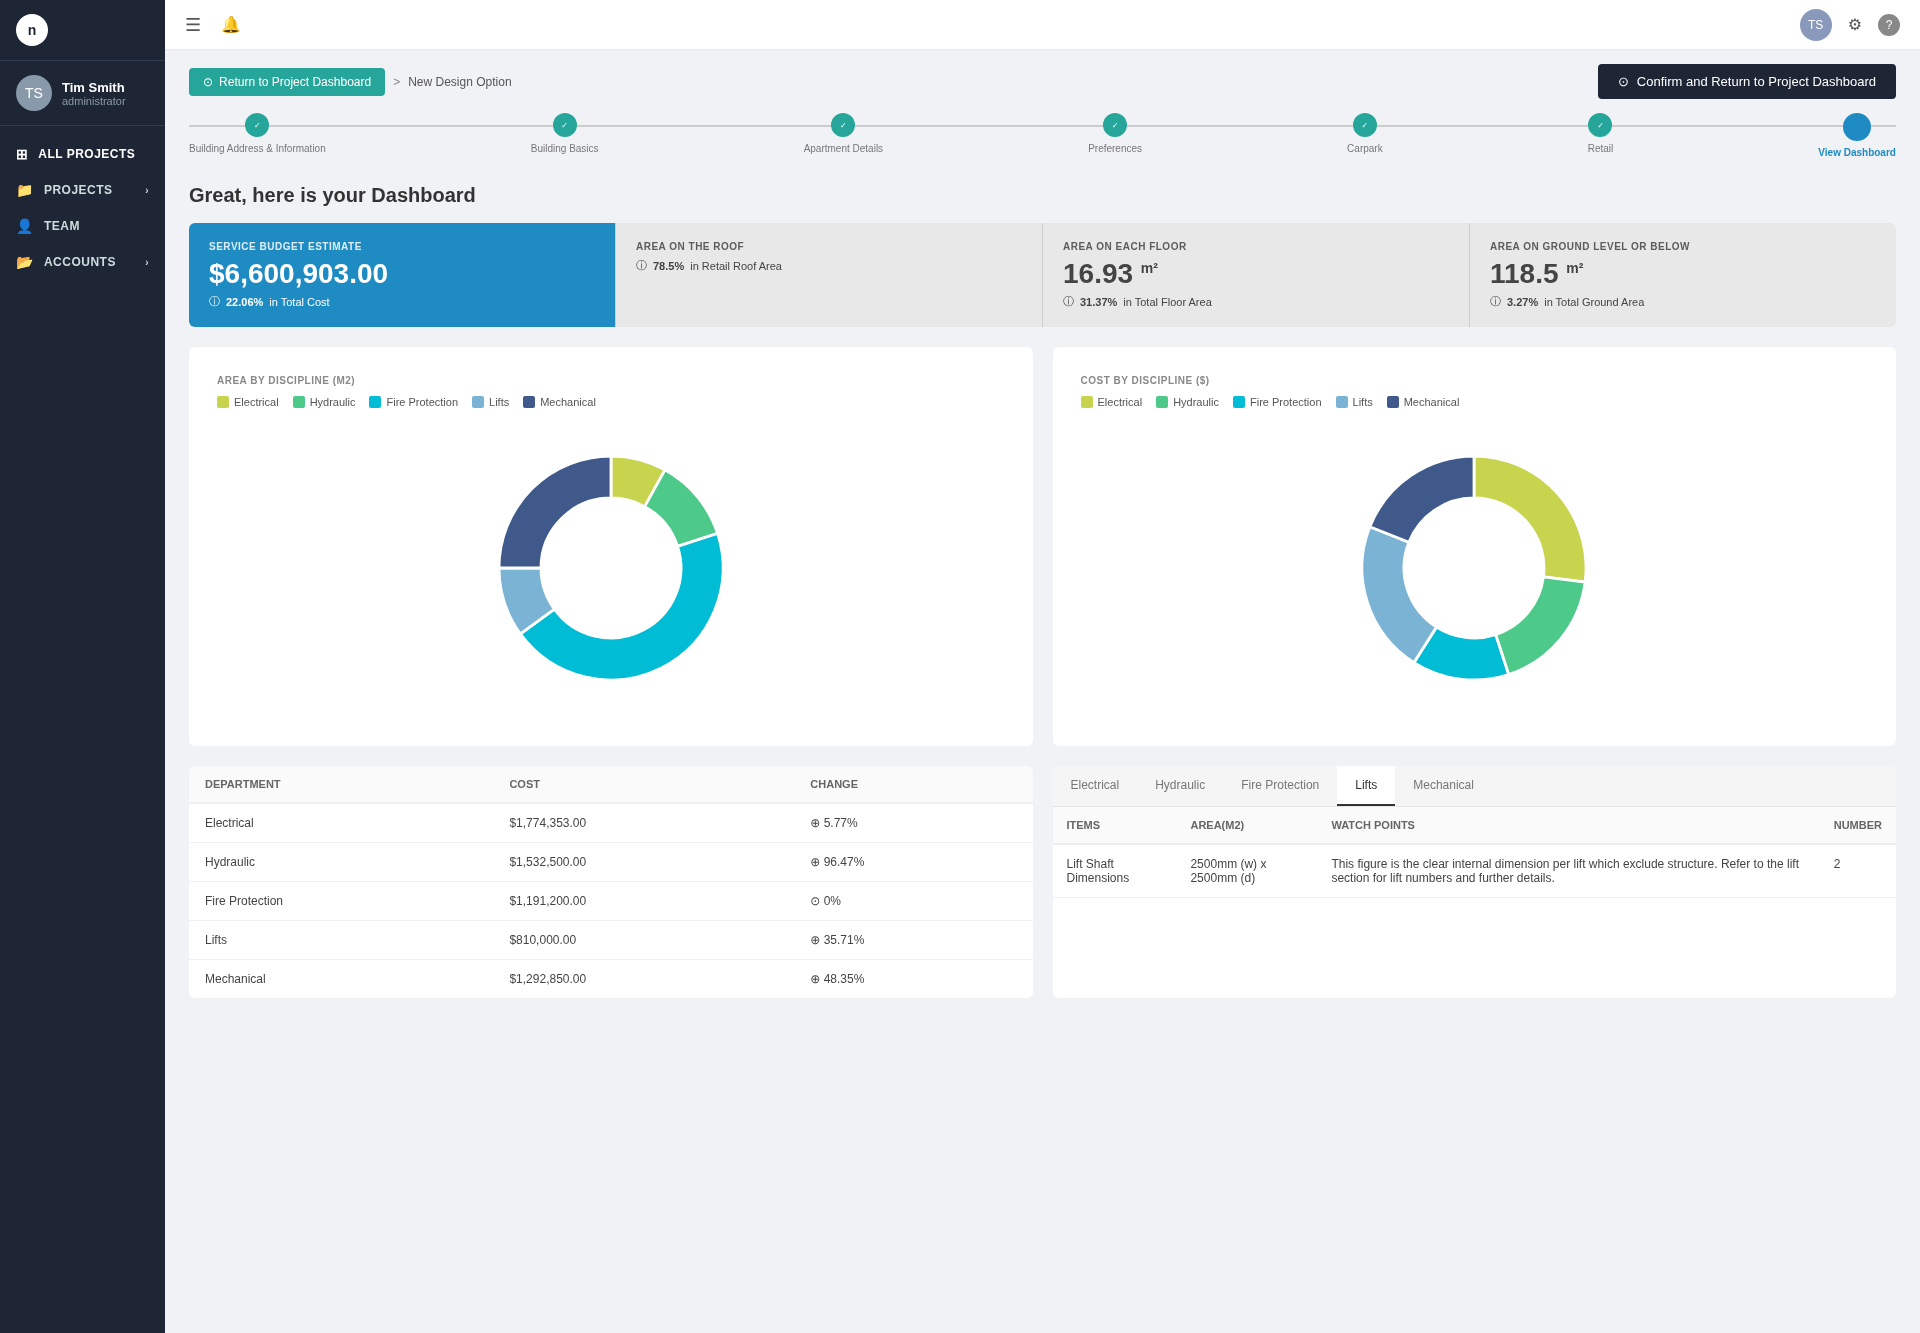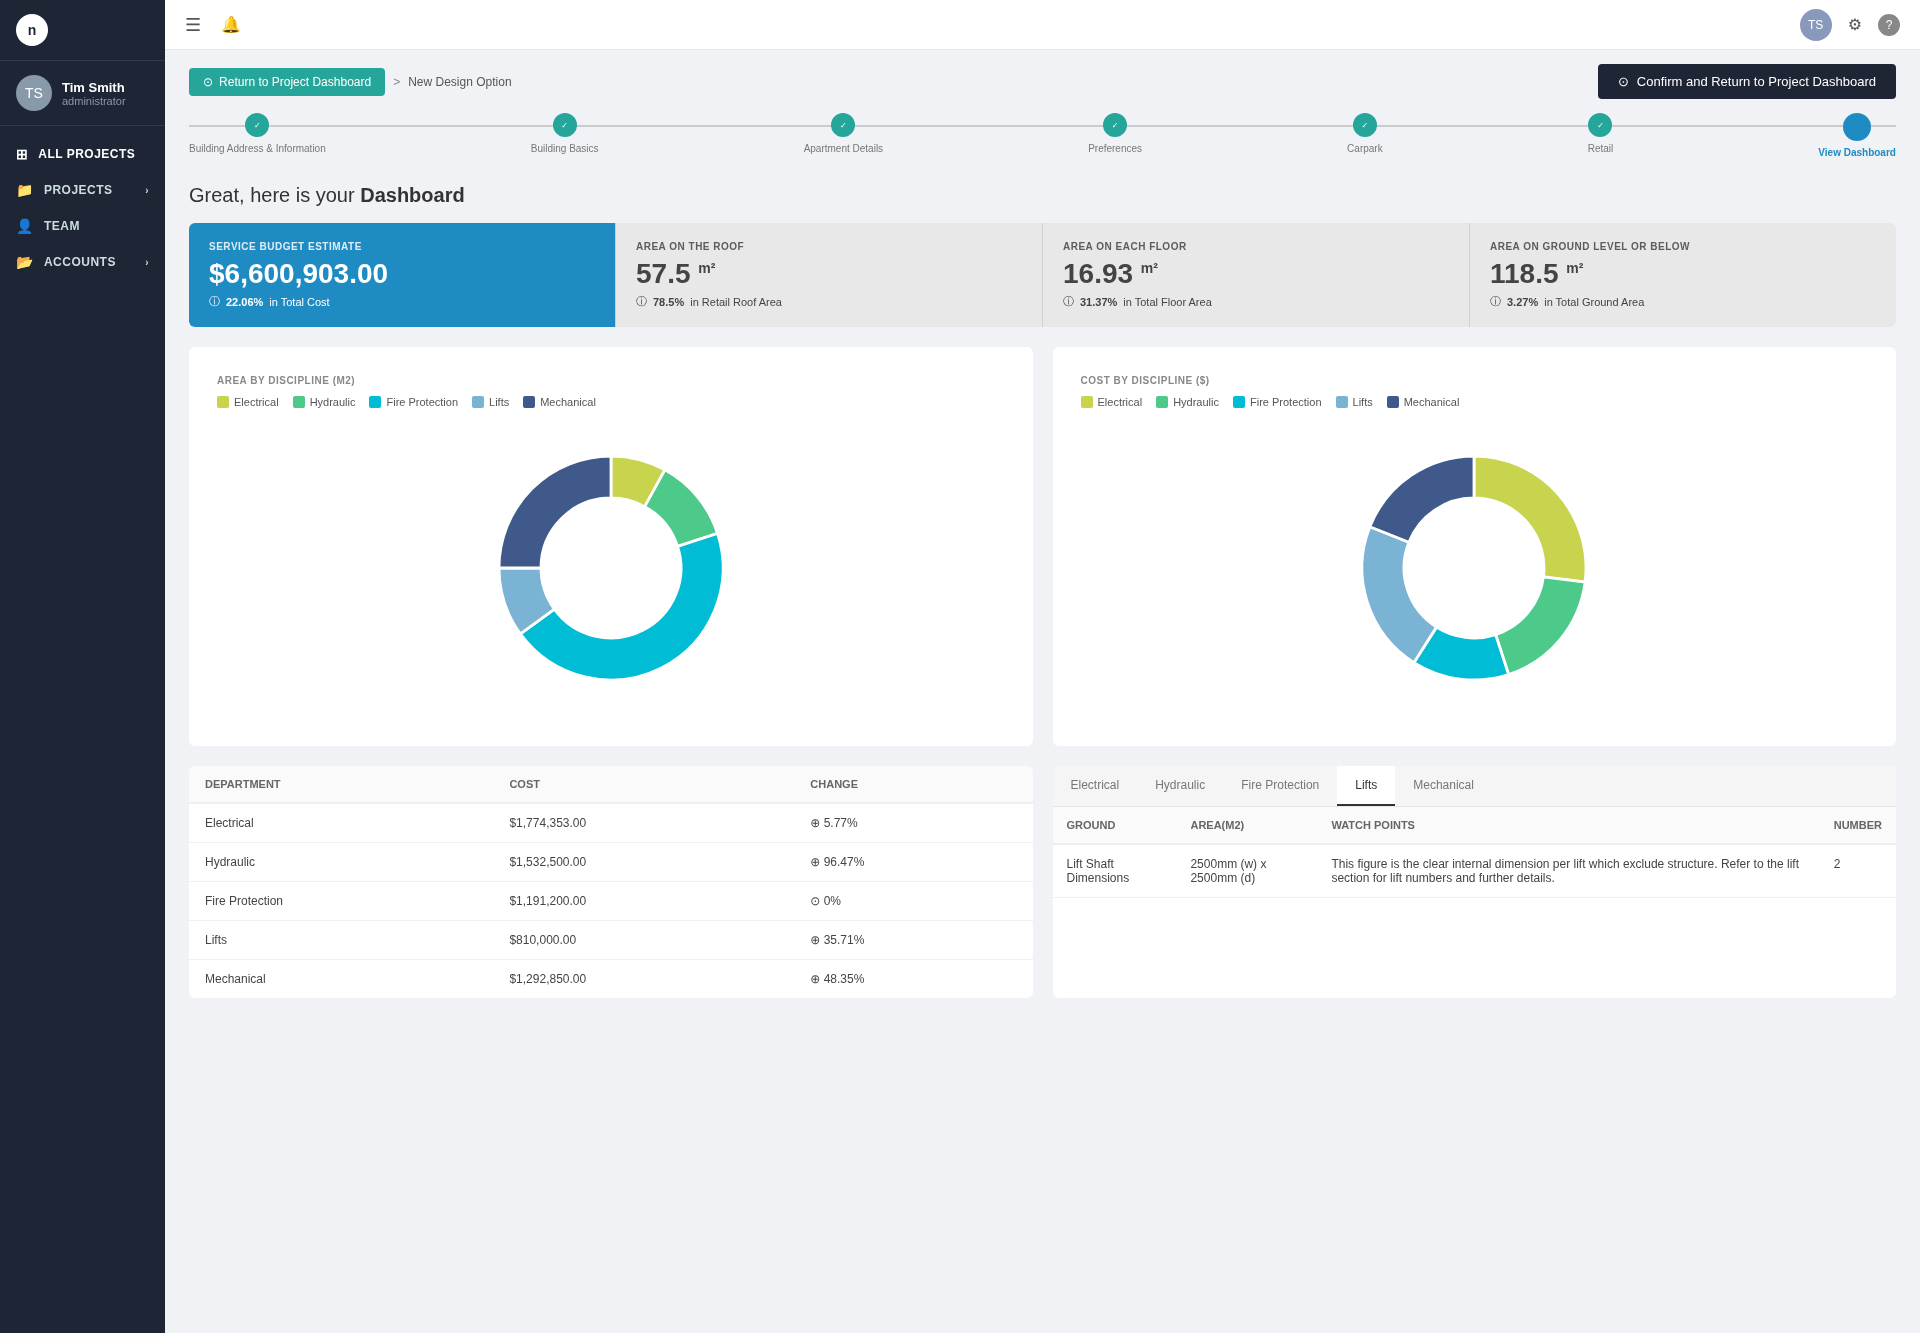--- a/index.html
+++ b/index.html
@@ -47,21 +47,21 @@
     .stepper-items { display: flex; justify-content: space-between; width: 100%; position: relative; z-index: 2; }
     .stepper-item { display: flex; flex-direction: column; align-items: center; }
     .stepper-dot { width: 24px; height: 24px; border-radius: 50%; background: #ccc; border: 3px solid #ccc; display: flex; align-items: center; justify-content: center; font-size: 8px; color: #fff; }
     .stepper-dot.done { background: #26a69a; border-color: #26a69a; }
     .stepper-dot.active { background: #1e8bc3; border-color: #1e8bc3; width: 28px; height: 28px; }
     .stepper-label { font-size: 10px; color: #777; margin-top: 6px; white-space: nowrap; }
     .stepper-label.active { color: #1e8bc3; font-weight: 600; text-align: center; }
 
     
     .dash-title { padding: 10px 24px 16px; font-size: 20px; color: #333; }
-    .dash-title span { font-weight: 400; }
+    .dash-title span { font-weight: 700; }
     .dash-title strong { font-weight: 600; }
 
     
     .summary-cards { display: flex; gap: 0; margin: 0 24px 20px; }
     .summary-card { flex: 1; padding: 18px 20px; }
     .summary-card:first-child { background: #1e8bc3; border-radius: 6px 0 0 6px; color: #fff; }
     .summary-card:not(:first-child) { background: #e8e8e8; color: #444; border-left: 1px solid #d0d0d0; }
     .summary-card:last-child { border-radius: 0 6px 6px 0; }
     .card-label { font-size: 10px; font-weight: 700; letter-spacing: 0.5px; text-transform: uppercase; opacity: 0.85; margin-bottom: 6px; }
     .card-value { font-size: 28px; font-weight: 700; margin-bottom: 4px; }
@@ -210,21 +210,20 @@
         <div class="card-label">SERVICE BUDGET ESTIMATE</div>
         <div class="card-value">$6,600,903.00</div>
         <div class="card-sub">
           <span>ⓘ</span>
           <span class="pct">22.06%</span>
           <span>in Total Cost</span>
         </div>
       </div>
       <div class="summary-card">
         <div class="card-label">AREA ON THE ROOF</div>
-        <div class="card-value"><span>57.5</span> <sup>m²</sup></div>
         <div class="card-sub">
           <span>ⓘ</span>
           <span class="pct">78.5%</span>
           <span>in Retail Roof Area</span>
         </div>
       </div>
       <div class="summary-card">
         <div class="card-label">AREA ON EACH FLOOR</div>
         <div class="card-value"><span>16.93</span> <sup>m²</sup></div>
         <div class="card-sub">
@@ -361,21 +360,21 @@
             <div class="detail-tab ">Electrical</div>
             <div class="detail-tab ">Hydraulic</div>
             <div class="detail-tab ">Fire Protection</div>
             <div class="detail-tab active">Lifts</div>
             <div class="detail-tab ">Mechanical</div>
           </div>
         <div class="detail-content">
           <table class="detail-table">
             <thead>
               <tr>
-                <th>GROUND</th>
+                <th>ITEMS</th>
                 <th>AREA(M2)</th>
                 <th>WATCH POINTS</th>
                 <th>NUMBER</th>
               </tr>
             </thead>
             <tbody id="detail-tbody">
                 <tr>
     <td>Lift Shaft Dimensions</td>
     <td>2500mm (w) x 2500mm (d)</td>
     <td>This figure is the clear internal dimension per lift which exclude structure. Refer to the lift section for lift numbers and further details.</td>

